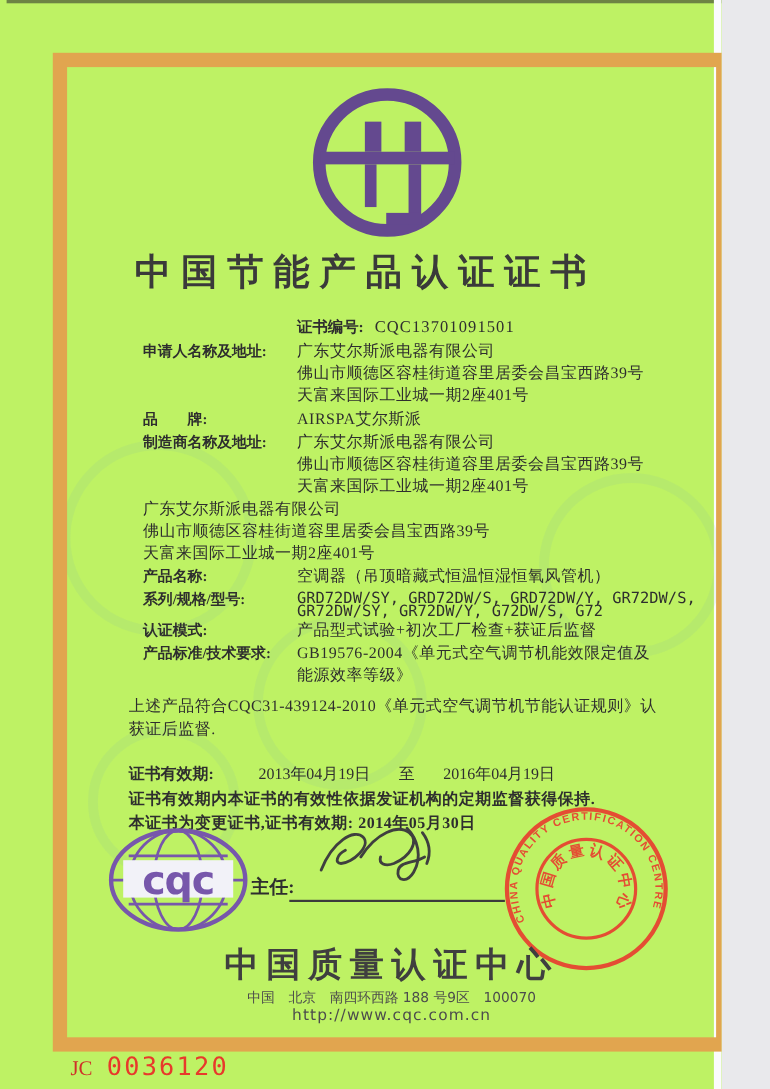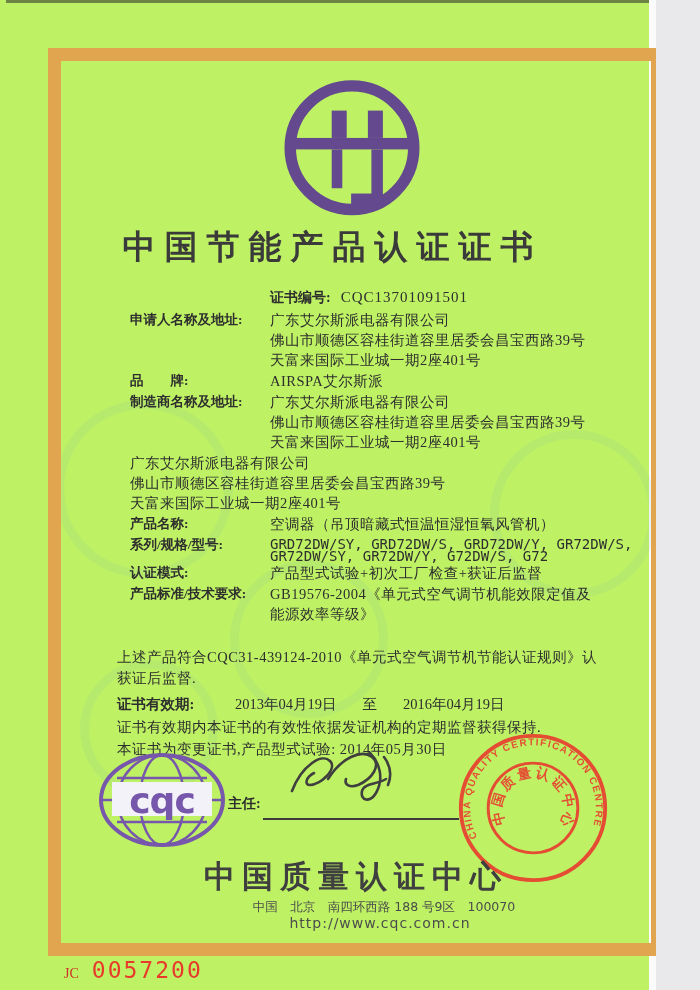--- a/index.html
+++ b/index.html
@@ -20,39 +20,39 @@
   .certno{position:absolute;top:289px;left:270px;font-size:15px;}
   .certno .lab{font-weight:700;font-size:14px;margin-right:10px;}
   .certno .num{letter-spacing:1px;margin-top:44px;}
   .content{position:absolute;left:117px;top:310px;width:528px;font-size:14.5px;}
   .row{display:flex;margin-bottom:1px;padding-left:13px;line-height:20px;}
   .row .lbl{flex:none;width:140px;font-weight:700;white-space:pre;font-size:13.5px;}
   .row .val{flex:1;letter-spacing:.5px;}
   .vline{display:block;}
   .row.models .val{font-family:"DejaVu Sans Mono","Liberation Mono",monospace;
                    font-size:14px;line-height:12px;letter-spacing:0;padding-top:3px;}
-  .para{margin:23px 0 0;line-height:21px;letter-spacing:.5px;}
-  .validity{display:flex;margin-top:4px;line-height:23px;}
+  .para{margin:8px 0 0;line-height:21px;letter-spacing:.5px;}
+  .validity{display:flex;margin-top:19px;line-height:23px;}
   .validity .lbl{font-weight:700;width:118px;white-space:pre;}
   .validity .sep{margin:0 26px;}
-  .maintain,.change{line-height:22px;letter-spacing:.5px;}
+  .maintain,.change{line-height:22px;letter-spacing:.5px;font-weight:bold;}
   .cqc-logo{position:absolute;left:95px;top:750px;}
-  .director{position:absolute;left:228px;top:795px;font-size:14px;font-weight:700;}
+  .director{position:absolute;left:228px;top:795px;font-size:17px;font-weight:700;}
   .sigline{position:absolute;left:263px;top:818px;width:196px;border-bottom:2px solid #3c3c3c;}
   .sig{position:absolute;left:284px;top:745px;}
   .stamp{position:absolute;left:455px;top:730px;opacity:.92;}
   .org{position:absolute;top:856px;left:48px;width:616px;text-align:center;margin:0;
        font-family:"DejaVu Sans","Liberation Sans",sans-serif;font-size:31px;font-weight:600;
        letter-spacing:7px;color:#3f3f3f;}
   .addr{position:absolute;top:899px;left:48px;width:616px;text-align:center;white-space:pre;
-        font-family:"DejaVu Sans","Liberation Sans",sans-serif;font-size:12.5px;color:#4c4c4c;padding-left:28px;}
+        font-family:"DejaVu Sans","Liberation Sans",sans-serif;font-size:12.5px;color:#4c4c4c;}
   .url{position:absolute;top:915px;left:48px;width:616px;text-align:center;
-       font-family:"DejaVu Sans","Liberation Sans",sans-serif;font-size:14px;color:#4c4c4c;letter-spacing:1px;margin-left:24px;}
+       font-family:"DejaVu Sans","Liberation Sans",sans-serif;font-size:14px;color:#4c4c4c;letter-spacing:1px;}
   .serial{position:absolute;top:957px;left:64px;display:flex;align-items:baseline;gap:13px;}
-  .serial .pre{font-size:14px;color:#cf3028;}
+  .serial .pre{font-size:19px;color:#cf3028;}
   .serial .num{font-size:23px;color:#e8392b;font-family:"DejaVu Sans Mono","Liberation Mono",monospace;letter-spacing:2px;}
 </style>
 </head>
 <body>
 
 <div class="page">
 
   <div class="scan-top"></div>
   <div class="right-strip"></div>
 
@@ -153,21 +153,21 @@
     </p>
 
     <div class="validity">
       <span class="lbl">证书有效期:</span>
       <span>2013年04月19日</span>
       <span class="sep">至</span>
       <span>2016年04月19日</span>
     </div>
 
     <div class="maintain">证书有效期内本证书的有效性依据发证机构的定期监督获得保持.</div>
-    <div class="change">本证书为变更证书,产品型式试验: 2014年05月30日</div>
+    <div class="change">本证书为变更证书,证书有效期: 2014年05月30日</div>
   </div>
 
   <svg class="cqc-logo" width="135" height="100" viewBox="0 0 135 100">
     <g fill="none" stroke="#7757ab" stroke-width="2.5">
       <ellipse cx="67" cy="50" rx="61" ry="45" stroke-width="4"></ellipse>
       <ellipse cx="67" cy="50" rx="44" ry="45"></ellipse>
       <ellipse cx="67" cy="50" rx="22" ry="45"></ellipse>
       <line x1="22" y1="28" x2="112" y2="28"></line>
       <line x1="7" y1="50" x2="127" y2="50"></line>
       <line x1="22" y1="72" x2="112" y2="72"></line>
@@ -202,16 +202,16 @@
       <textPath href="#cnArc">中国质量认证中心</textPath>
     </text>
   </svg>
 
   <p class="org">中国质量认证中心</p>
   <div class="addr">中国　北京　南四环西路 188 号9区　100070</div>
   <div class="url">http://www.cqc.com.cn</div>
 
   <div class="serial">
     <span class="pre">JC</span>
-    <span class="num">0057200</span>
+    <span class="num">0036120</span>
   </div>
 
 </div>
 
 </body></html>

